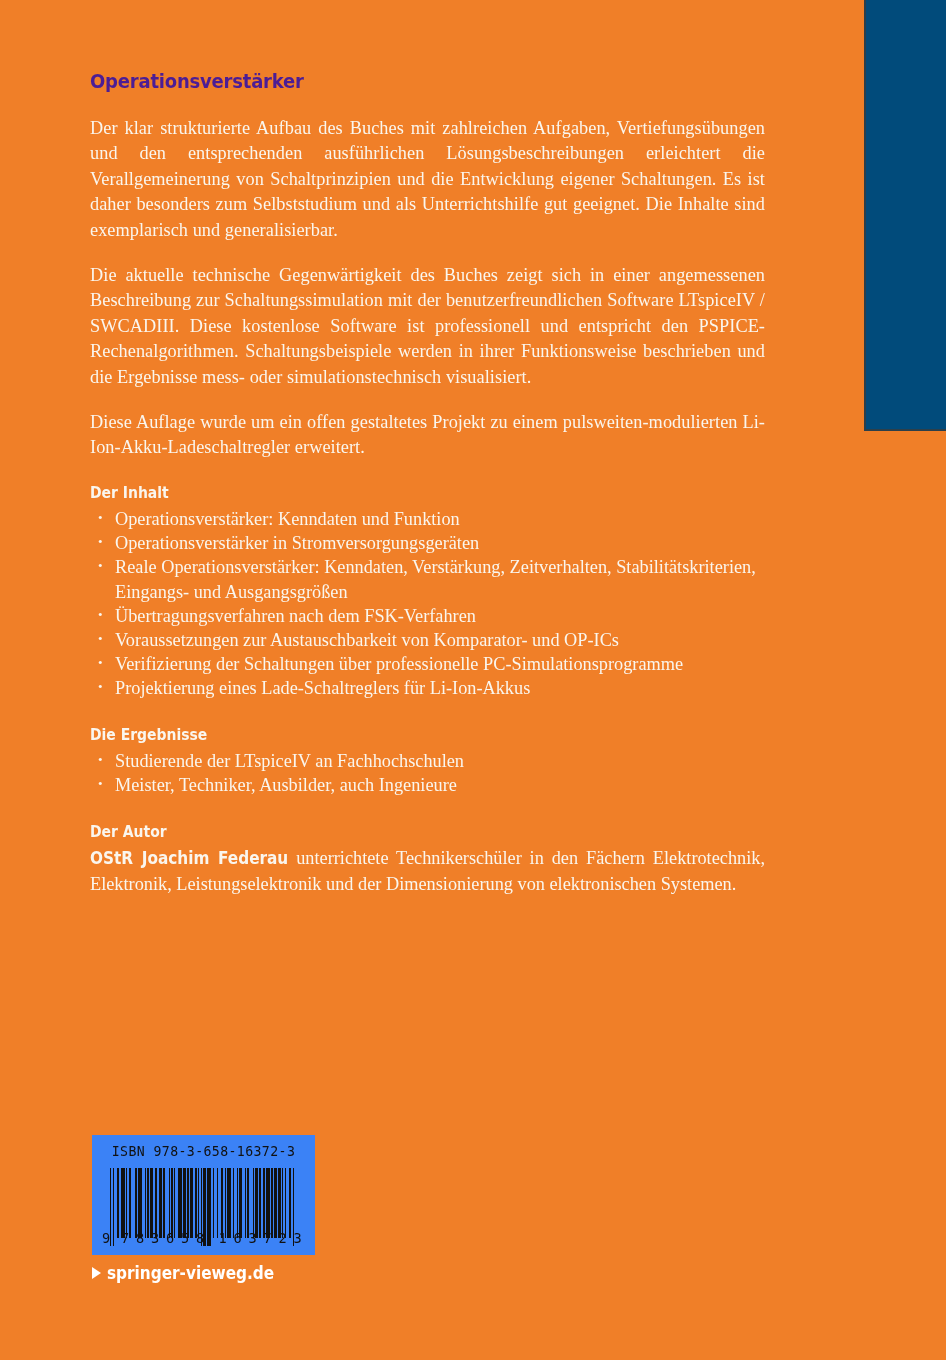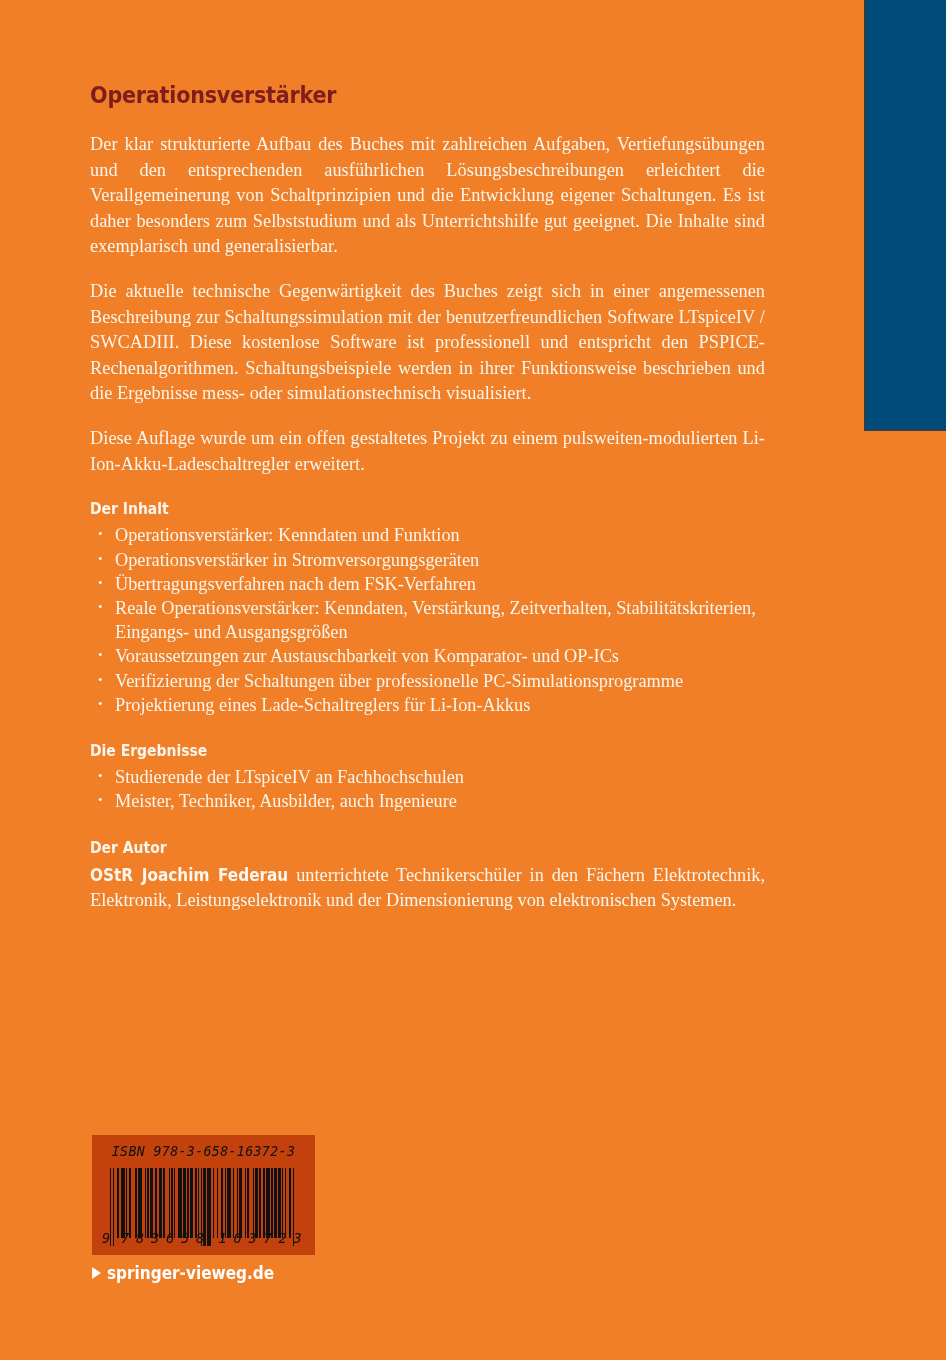--- a/index.html
+++ b/index.html
@@ -29,24 +29,24 @@
   }
   .content {
     position: absolute;
     left: 90px;
     top: 70px;
     width: 675px;
   }
   .book-title {
     font-family: "DejaVu Sans Condensed", "Liberation Sans Narrow", "Liberation Sans", sans-serif;
     font-weight: bold;
-    font-size: 23px;
+    font-size: 20px;
     letter-spacing: -0.2px;
-    color: #7f1d1d;
-    margin: 13px 0 24px 0;
+    color: #4c1d95;
+    margin: 0 0 24px 0;
     line-height: 1.1;
   }
   p.para {
     margin: 0 0 20px 0;
     font-size: 18.3px;
     line-height: 25.4px;
     color: #FAF6EE;
     text-align: justify;
     hyphens: none;
     letter-spacing: 0.05px;
@@ -99,23 +99,22 @@
     color: #FAF6EE;
   }
 
   
   .barcode-box {
     position: absolute;
     left: 92px;
     top: 1135px;
     width: 223px;
     height: 120px;
-    background: #c2410c;
+    background: #3b82f6;
     box-sizing: border-box;
-    font-style: italic;
   }
   .isbn-text {
     font-family: "DejaVu Sans Mono", "Liberation Mono", monospace;
     font-size: 13.2px;
     color: #111111;
     text-align: center;
     padding-top: 9px;
     letter-spacing: 0.4px;
     white-space: nowrap;
   }
@@ -179,22 +178,22 @@
 
     <p class="para">Der klar strukturierte Aufbau des Buches mit zahlreichen Aufgaben, Vertiefungsübungen und den entsprechenden ausführlichen Lösungsbeschreibungen erleichtert die Verallgemeinerung von Schaltprinzipien und die Entwicklung eigener Schaltungen. Es ist daher besonders zum Selbststudium und als Unterrichtshilfe gut geeignet. Die Inhalte sind exemplarisch und generalisierbar.</p>
     <p class="para">Die aktuelle technische Gegenwärtigkeit des Buches zeigt sich in einer angemessenen Beschreibung zur Schaltungssimulation mit der benutzerfreundlichen Software LTspiceIV / SWCADIII. Diese kostenlose Software ist professionell und entspricht den PSPICE-Rechenalgorithmen. Schaltungsbeispiele werden in ihrer Funktionsweise beschrieben und die Ergebnisse mess- oder simulationstechnisch visualisiert.</p>
     <p class="para">Diese Auflage wurde um ein offen gestaltetes Projekt zu einem pulsweiten-modulierten Li-Ion-Akku-Ladeschaltregler erweitert.</p>
 
     <div class="block-inhalt">
       <div class="section-heading">Der Inhalt</div>
       <ul class="bullets">
         <li>Operationsverstärker: Kenndaten und Funktion</li>
         <li>Operationsverstärker in Stromversorgungsgeräten</li>
+        <li>Reale Operationsverstärker: Kenndaten, Verstärkung, Zeitverhalten, Stabilitätskriterien, Eingangs- und Ausgangsgrößen</li>
         <li>Übertragungsverfahren nach dem FSK-Verfahren</li>
-        <li>Reale Operationsverstärker: Kenndaten, Verstärkung, Zeitverhalten, Stabilitätskriterien, Eingangs- und Ausgangsgrößen</li>
         <li>Voraussetzungen zur Austauschbarkeit von Komparator- und OP-ICs</li>
         <li>Verifizierung der Schaltungen über professionelle PC-Simulationsprogramme</li>
         <li>Projektierung eines Lade-Schaltreglers für Li-Ion-Akkus</li>
       </ul>
     </div>
 
     <div class="block-zielgruppen">
       <div class="section-heading">Die Ergebnisse</div>
       <ul class="bullets">
         <li>Studierende der LTspiceIV an Fachhochschulen</li>

